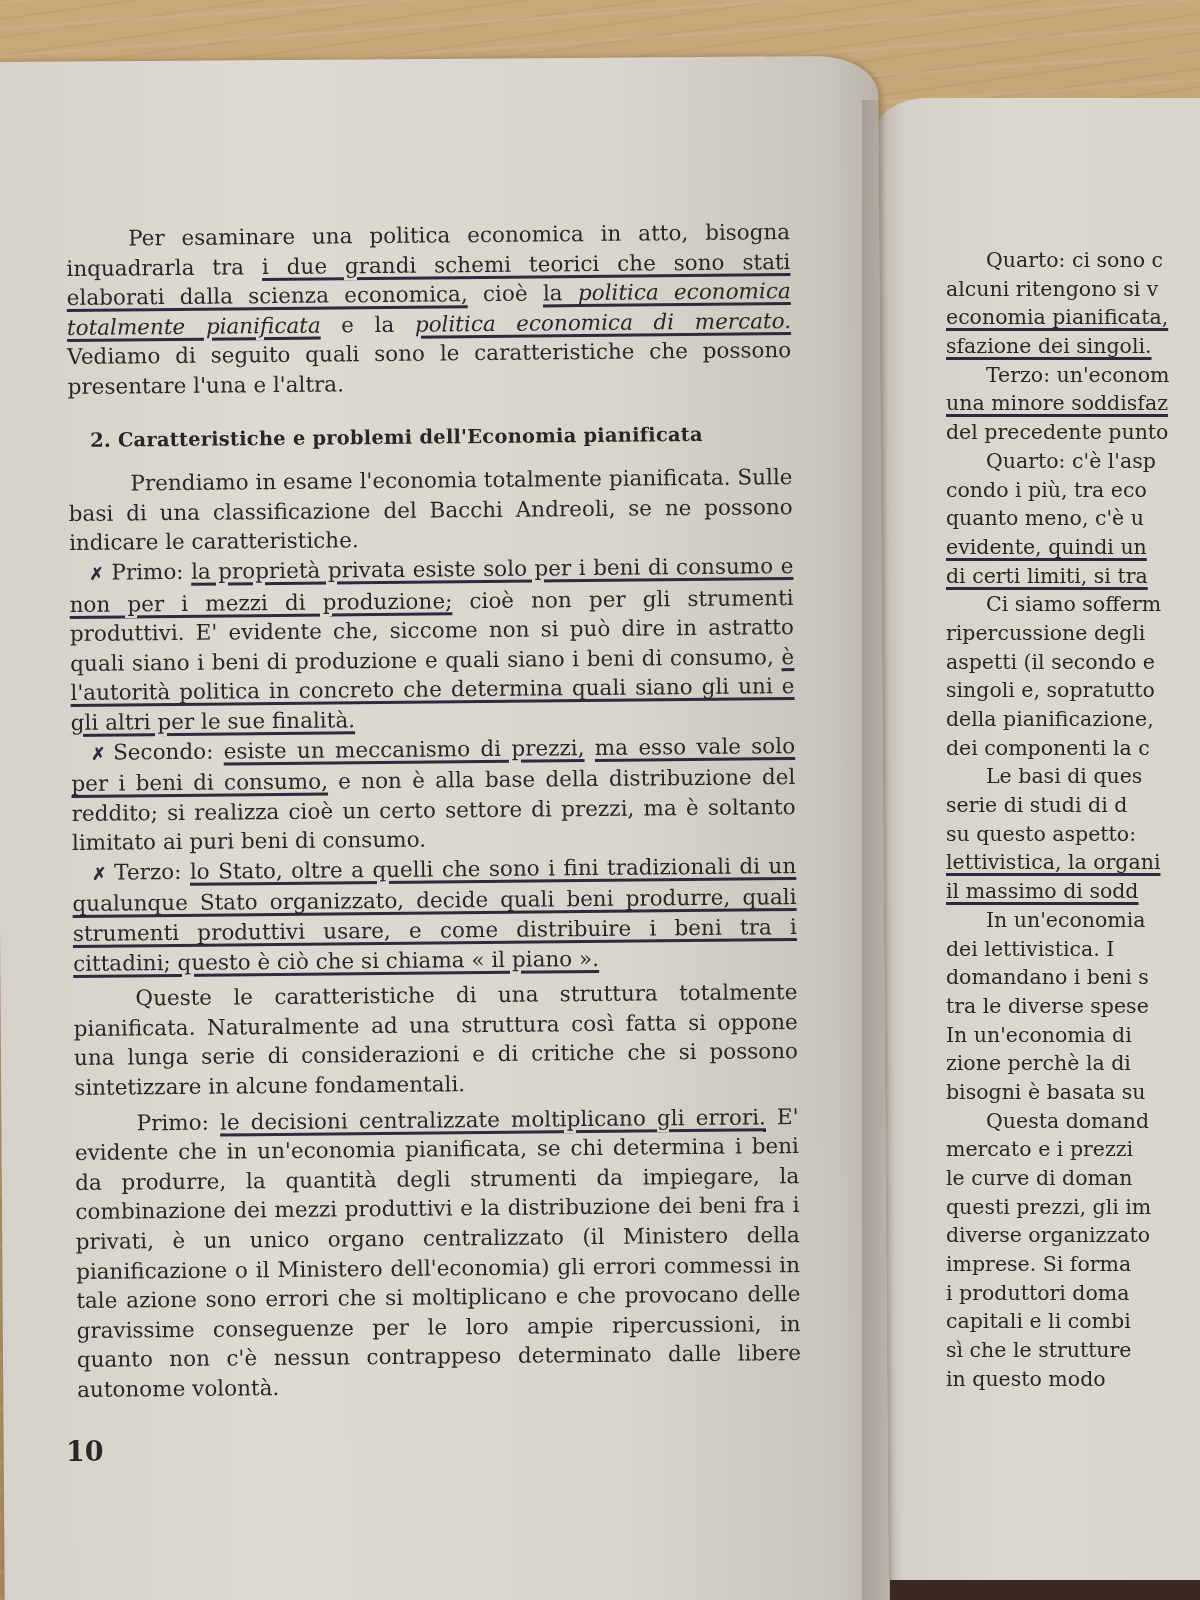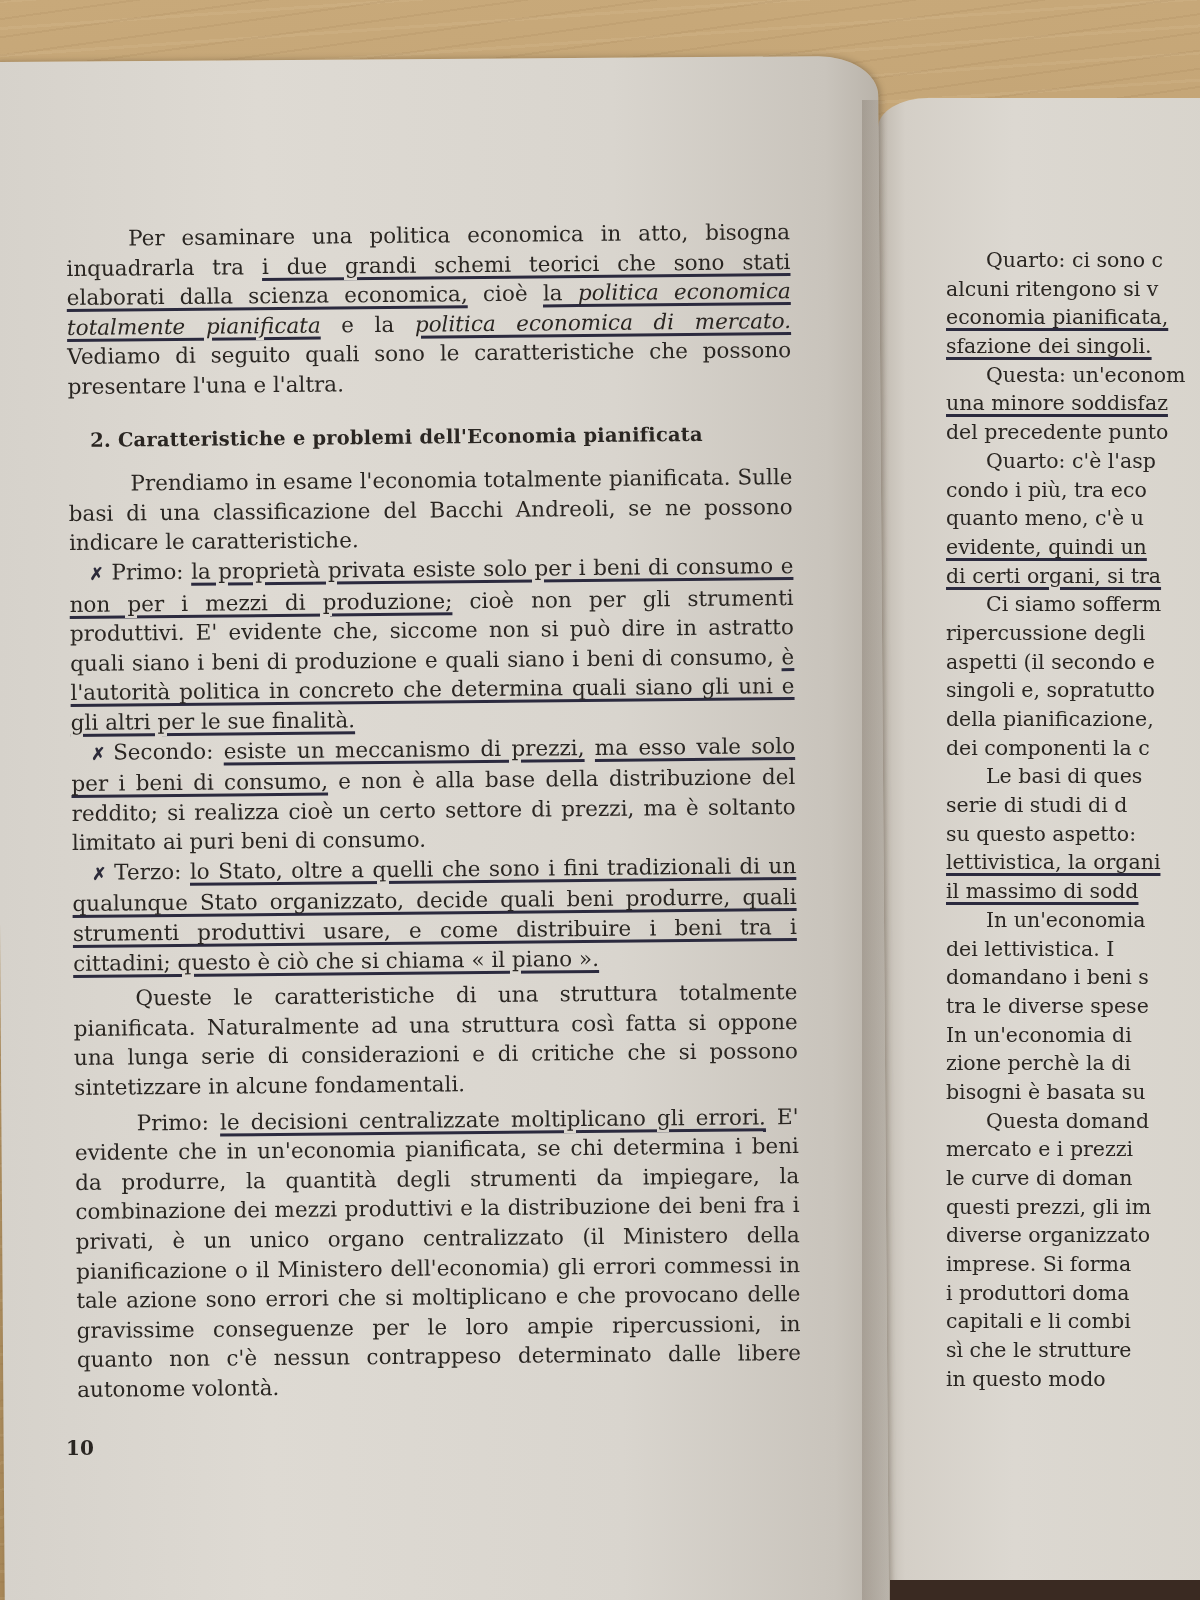--- a/index.html
+++ b/index.html
@@ -96,21 +96,21 @@
     margin-left: 20px;
     font-weight: bold;
     color: #2c2b3a;
     font-size: 17px;
   }
   .gap-top { margin-top: 6px !important; }
   .page-num {
     position: absolute;
     left: 66px;
     top: 1436px;
-    font-size: 20px;
+    font-size: 27px;
     color: #2a2622;
     font-weight: bold;
   }
 
   .text-right {
     position: absolute;
     left: 946px;
     top: 246px;
     width: 260px;
     color: #2a2622;
@@ -149,28 +149,28 @@
   <p class="indent gap-top"><span>Primo: </span><span class="u">le decisioni centralizzate moltiplicano gli errori.</span><span> E' evidente che in un'economia pianificata, se chi determina i beni da produrre, la quantità degli strumenti da impiegare, la combinazione dei mezzi produttivi e la distribuzione dei beni fra i privati, è un unico organo centralizzato (il Ministero della pianificazione o il Ministero dell'economia) gli errori commessi in tale azione sono errori che si moltiplicano e che provocano delle gravissime conseguenze per le loro ampie ripercussioni, in quanto non c'è nessun contrappeso determinato dalle libere autonome volontà.</span></p>
 </div>
 
 <div class="page-num">10</div>
 
 <div class="text-right" id="right-text">
     <span class="line ind"><span>Quarto: ci sono c</span></span>
     <span class="line"><span>alcuni ritengono si v</span></span>
     <span class="line"><span class="u">economia pianificata,</span></span>
     <span class="line"><span class="u">sfazione dei singoli.</span></span>
-    <span class="line ind"><span>Questa: un'econom</span></span>
+    <span class="line ind"><span>Terzo: un'econom</span></span>
     <span class="line"><span class="u">una minore soddisfaz</span></span>
     <span class="line"><span>del precedente punto</span></span>
     <span class="line ind"><span>Quarto: c'è l'asp</span></span>
     <span class="line"><span>condo i più, tra eco</span></span>
     <span class="line"><span>quanto meno, c'è u</span></span>
     <span class="line"><span class="u">evidente, quindi un</span></span>
-    <span class="line"><span class="u">di certi organi, si tra</span></span>
+    <span class="line"><span class="u">di certi limiti, si tra</span></span>
     <span class="line ind"><span>Ci siamo sofferm</span></span>
     <span class="line"><span>ripercussione degli</span></span>
     <span class="line"><span>aspetti (il secondo e</span></span>
     <span class="line"><span>singoli e, sopratutto</span></span>
     <span class="line"><span>della pianificazione,</span></span>
     <span class="line"><span>dei componenti la c</span></span>
     <span class="line ind"><span>Le basi di ques</span></span>
     <span class="line"><span>serie di studi di d</span></span>
     <span class="line"><span>su questo aspetto:</span></span>
     <span class="line"><span class="u">lettivistica, la organi</span></span>

